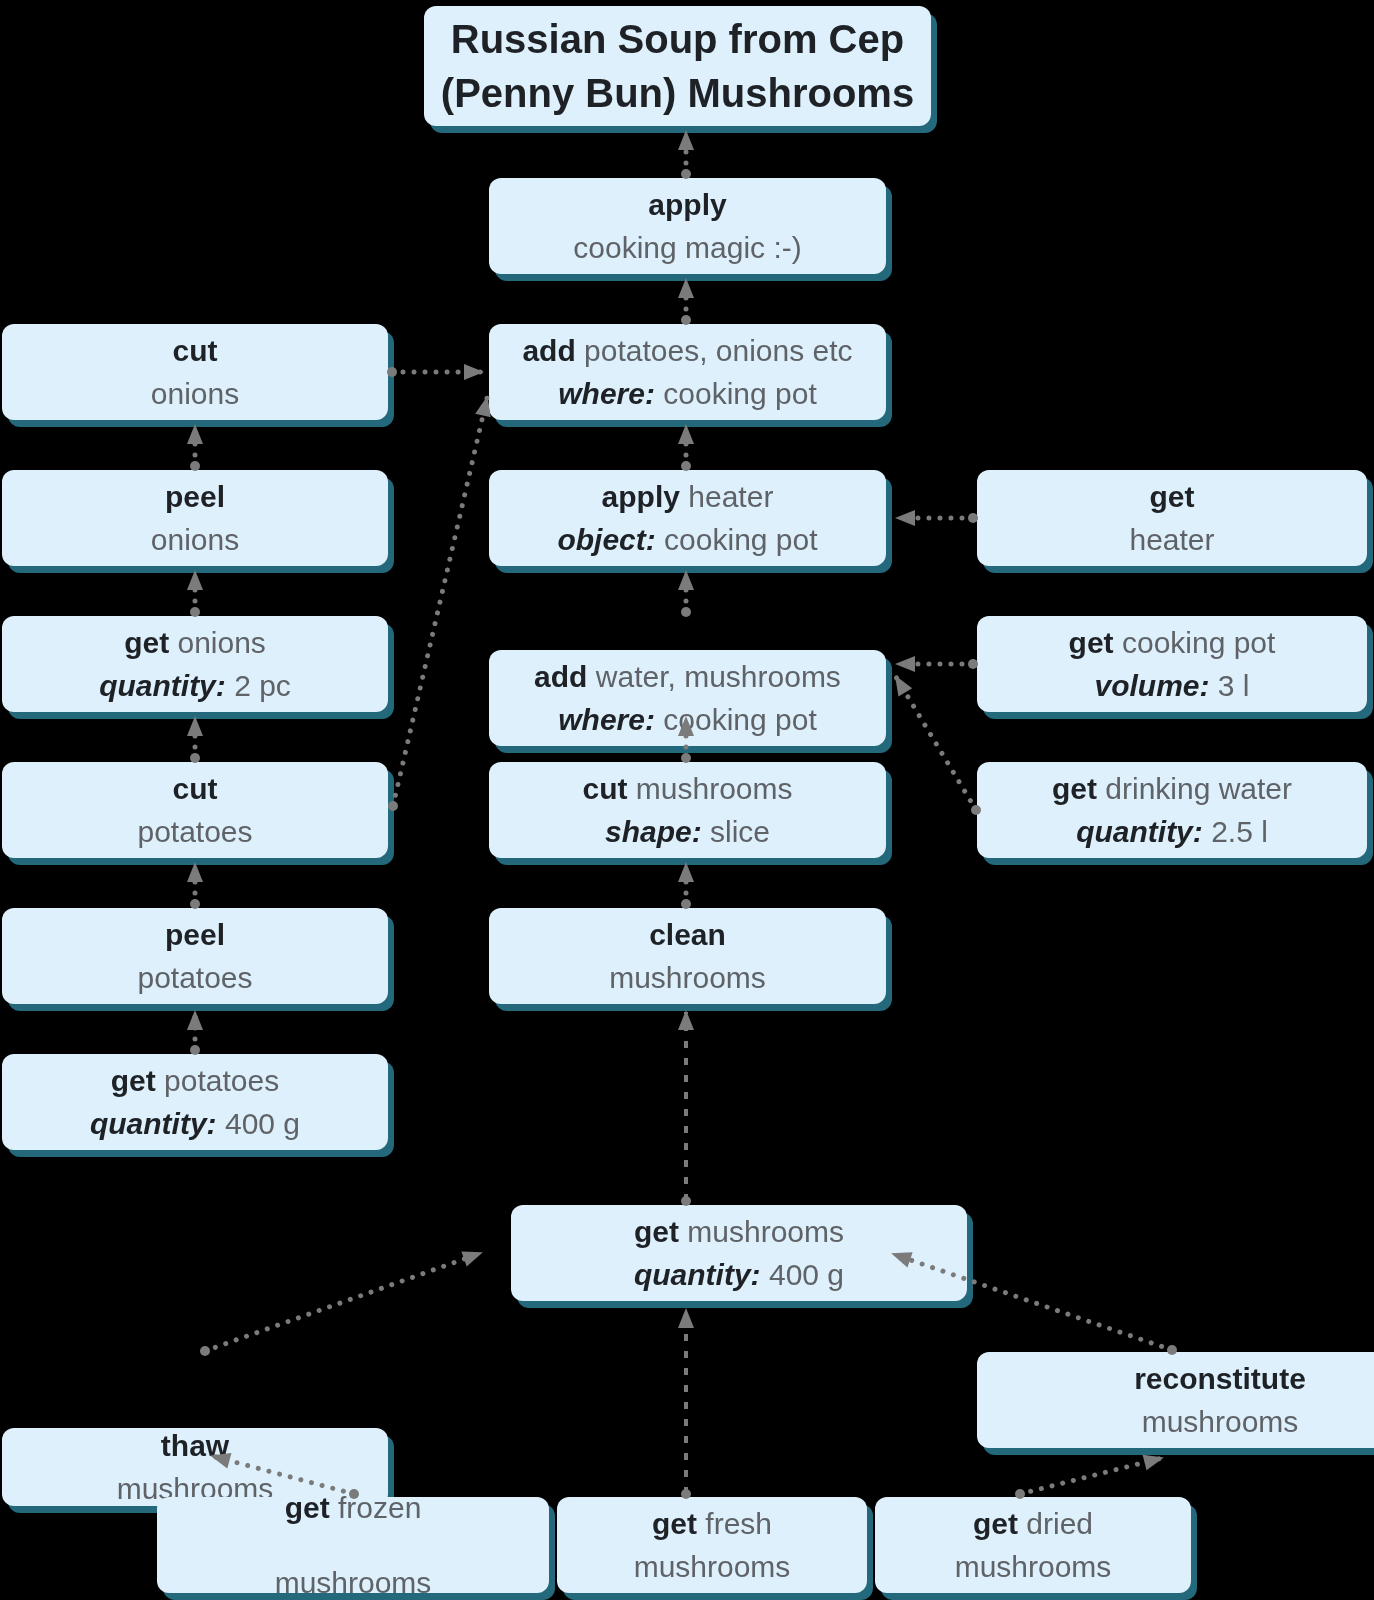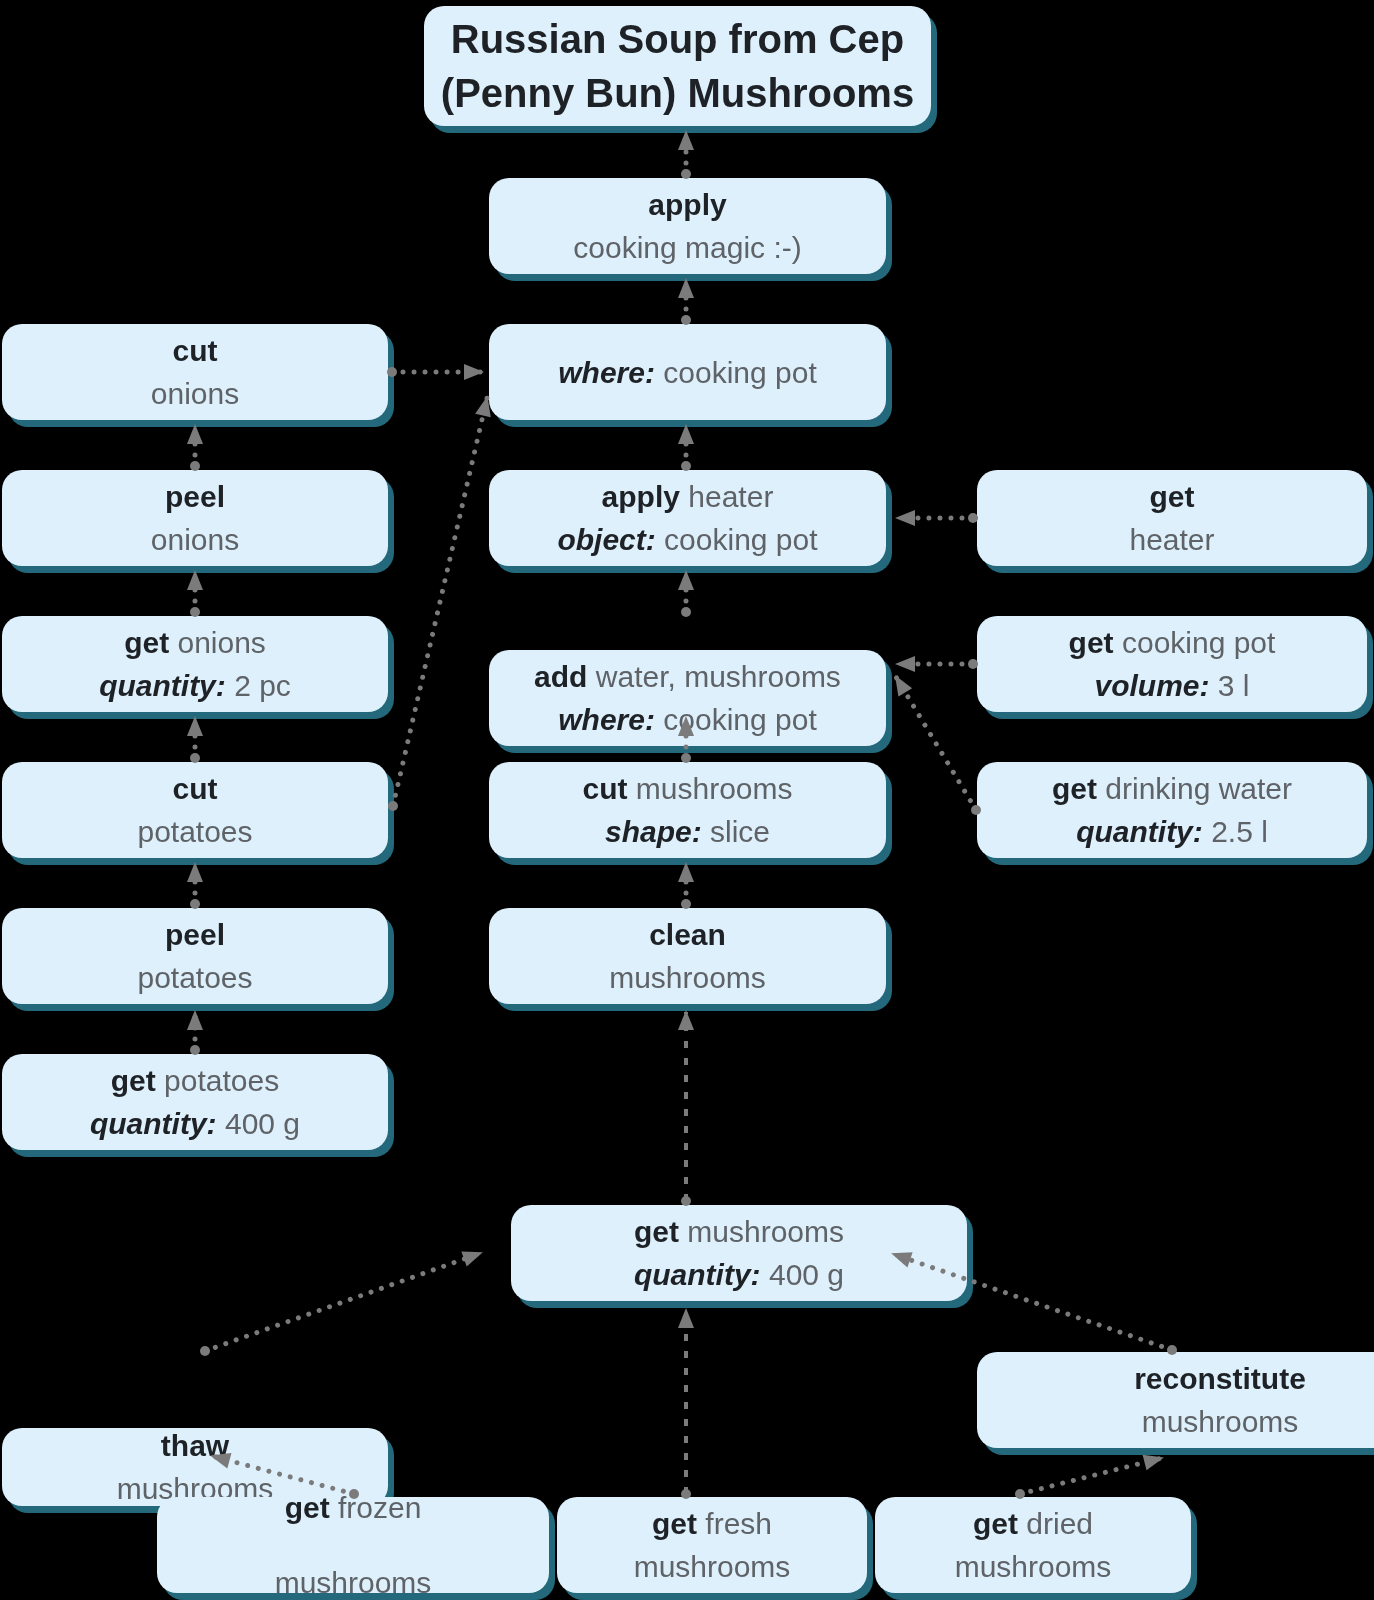--- a/index.html
+++ b/index.html
@@ -7,21 +7,21 @@
     position:relative;
     width:1374px;height:1600px;
     background:var(--bg,#000);
     overflow:hidden;
     font-family:"Liberation Sans",sans-serif;
   }
   .edges{position:absolute;left:0;top:0;width:1374px;height:1600px;z-index:2;pointer-events:none;}
   .node{
     position:absolute;z-index:1;
     background:var(--fill,#ddf0fb);
-    border-radius:20px;
+    border-radius:12px;
     box-shadow:6px 7px 0 0 var(--shadow,#23697b);
     display:flex;flex-direction:column;justify-content:center;align-items:center;
     text-align:center;
     font-size:30px;line-height:43px;
     color:var(--txt2,#5f6368);
   }
   .node .line{white-space:pre;}
   .node .b{font-weight:bold;color:var(--txt1,#1e2226);}
   .node .bi{font-weight:bold;font-style:italic;color:var(--txt1,#1e2226);}
   .node.title{font-size:40px;line-height:54px;}
@@ -134,20 +134,21 @@
     </div>
     <div class="node" style="left: 489px; top: 178px; width: 397px; height: 96px;">
       <div class="line"><span class="b">apply</span></div>
       <div class="line"><span>cooking magic :-)</span></div>
     </div>
     <div class="node" style="left: 2px; top: 324px; width: 386px; height: 96px;">
       <div class="line"><span class="b">cut</span></div>
       <div class="line"><span>onions</span></div>
     </div>
     <div class="node" style="left: 489px; top: 324px; width: 397px; height: 96px;">
+      <div class="line"><span class="b">add</span><span> potatoes, onions etc</span></div>
       <div class="line"><span class="bi">where:</span><span> cooking pot</span></div>
     </div>
     <div class="node" style="left: 2px; top: 470px; width: 386px; height: 96px;">
       <div class="line"><span class="b">peel</span></div>
       <div class="line"><span>onions</span></div>
     </div>
     <div class="node" style="left: 489px; top: 470px; width: 397px; height: 96px;">
       <div class="line"><span class="b">apply</span><span> heater</span></div>
       <div class="line"><span class="bi">object:</span><span> cooking pot</span></div>
     </div>

